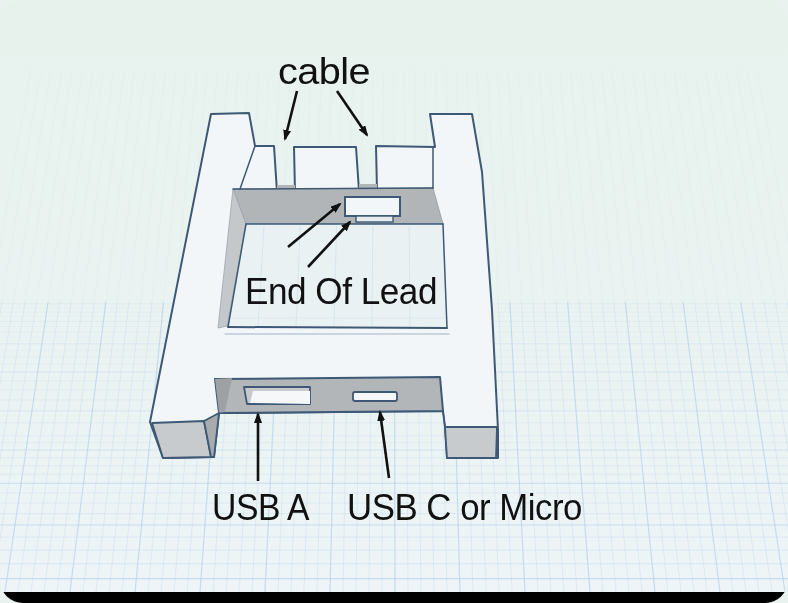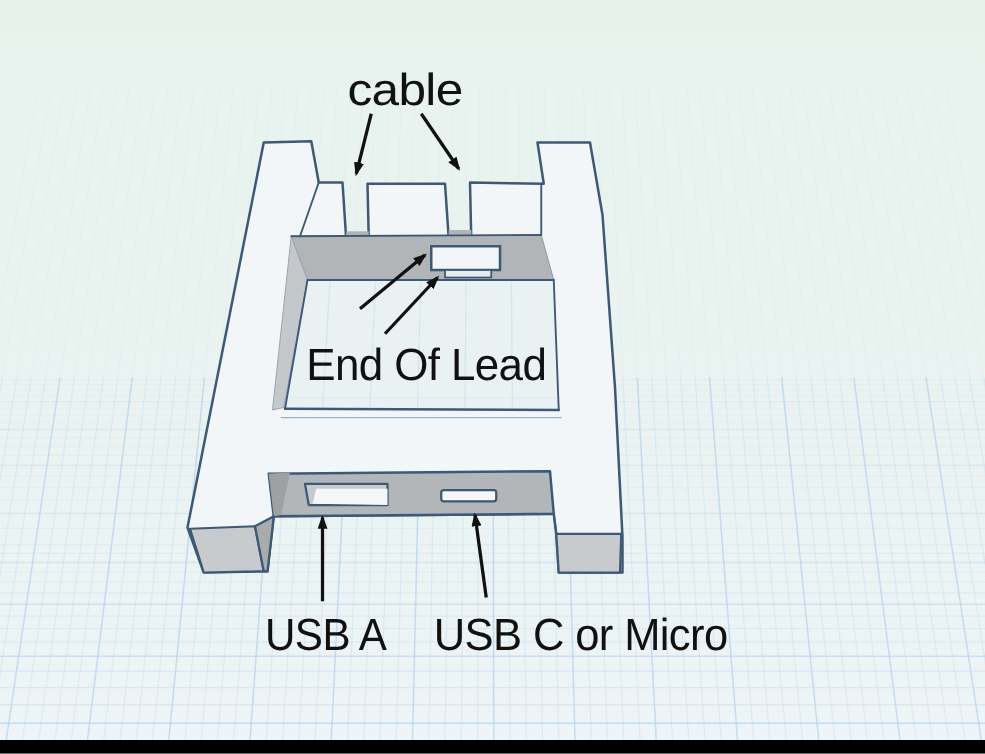--- a/index.html
+++ b/index.html
@@ -1,16 +1,16 @@
 <!DOCTYPE html>
 <html><head>
 <meta charset="utf-8">
 <style>
   html,body{margin:0;padding:0;background:#e9f2ee;}
-  #stage{position:relative;width:788px;height:603px;overflow:hidden;font-family:"Liberation Sans",sans-serif;}
+  #stage{position:relative;width:788px;height:603px;overflow:hidden;font-family:"Liberation Sans",sans-serif;border-radius:23px;}
   svg{display:block;}
   text{font-family:"Liberation Sans",sans-serif;fill:#111;}
   .ann{font-size:36px;letter-spacing:-0.5px;}
   .outline{stroke:#3d5975;stroke-linejoin:round;stroke-linecap:round;}
 </style>
 </head>
 <body>
 
 <div id="stage">
 <svg width="788" height="603" viewBox="0 0 788 603">

